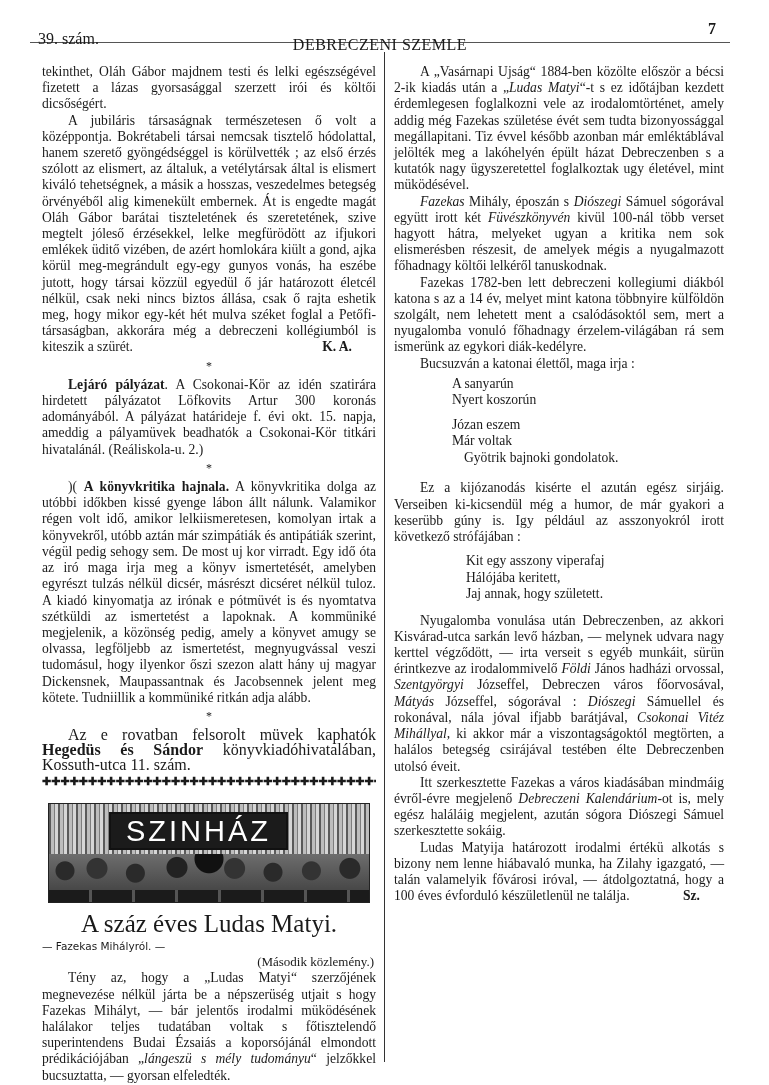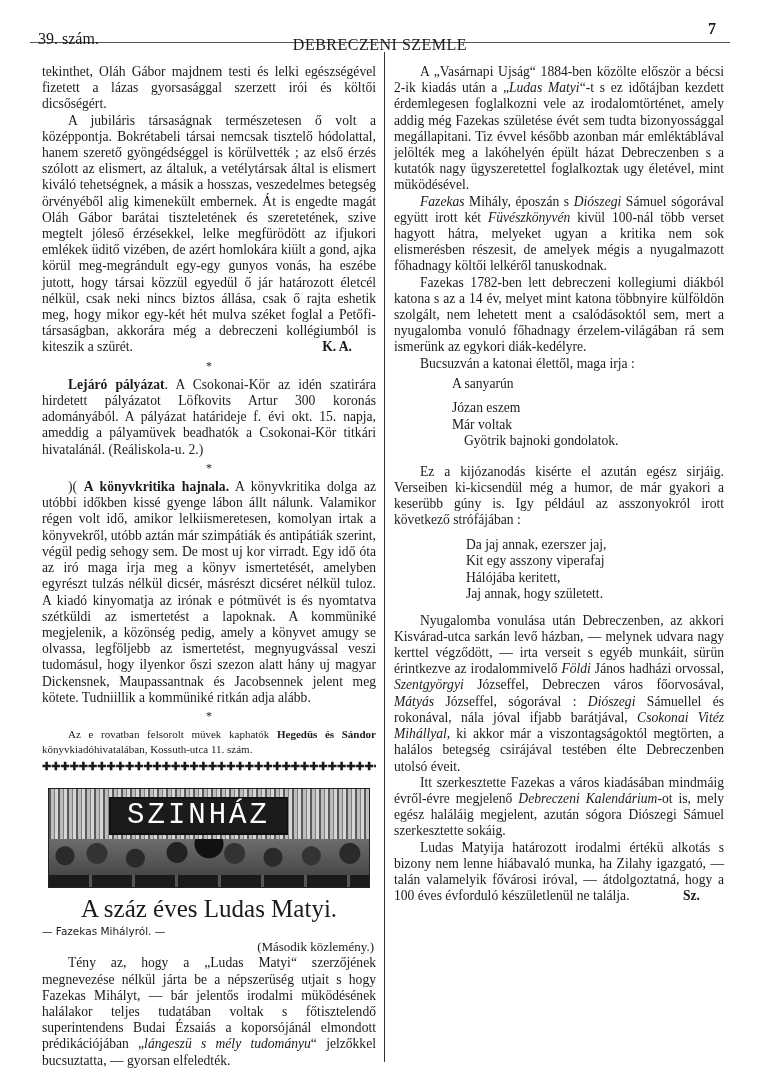--- a/index.html
+++ b/index.html
@@ -26,32 +26,32 @@
   .col.left { left: 42px; width: 334px; }
   .col.right { left: 394px; width: 330px; }
   .divider { position: absolute; left: 384px; top: 52px; width: 1px; height: 1010px; background: #333; }
 
   p { margin: 0; }
   .indent { text-indent: 26px; }
   .bold { font-weight: bold; }
   .it { font-style: italic; }
   .sig-inline { float: right; font-weight: bold; padding-right: 24px; }
   .star { text-align: center; margin: 2px 0 3px; font-size: 12px; }
-  .small { font-size: 11px; line-height: 15px; }
+  .small { font-size: 16px; line-height: 15px; }
   .pluses { font-size: 11px; letter-spacing: 0px; white-space: nowrap; overflow: hidden; font-weight: bold; margin-top: 1px; }
 
   .banner {
     margin: 14px 6px 6px 6px; height: 98px; position: relative;
     background: repeating-linear-gradient(90deg, #5a5a5a 0 2px, #bdbdbd 2px 5px, #7d7d7d 5px 6px, #d6d6d6 6px 9px);
     border: 1px solid #222;
   }
   .banner .word {
     position: absolute; left: 60px; top: 8px; width: 175px; height: 34px;
     border: 2px solid #111; background: #1b1b1b;
-    color: #ffffff; font-family: Liberation Mono, monospace; font-size: 29px; letter-spacing: 3px;
+    color: #ffffff; font-family: Liberation Sans, sans-serif; font-size: 29px; letter-spacing: 3px;
     text-align: center; line-height: 34px;
   }
   .banner .crowd {
     position: absolute; left: 0; right: 0; bottom: 0; height: 48px;
     background:
       radial-gradient(circle at 5% 35%, #2a2a2a 0 9px, transparent 10px),
       radial-gradient(circle at 15% 30%, #333 0 10px, transparent 11px),
       radial-gradient(circle at 27% 40%, #2a2a2a 0 9px, transparent 10px),
       radial-gradient(circle at 40% 28%, #222 0 10px, transparent 11px),
       radial-gradient(circle at 50% 10%, #111 0 14px, transparent 15px),
@@ -110,29 +110,29 @@
   <p class="indent"><span>Tény az, hogy a „Ludas Matyi“ szerzőjének megnevezése nélkül járta be a népszerüség utjait s hogy Fazekas Mihályt, — bár jelentős irodalmi müködésének halálakor teljes tudatában voltak s főtisztelendő superintendens Budai Ézsaiás a koporsójánál elmondott prédikációjában „</span><span class="it">lángeszü s mély tudományu</span><span>“ jelzőkkel bucsuztatta, — gyorsan elfeledték.</span></p>
 </div>
 
 <div class="col right">
   <p class="indent"><span>A „Vasárnapi Ujság“ 1884-ben közölte először a bécsi 2-ik kiadás után a „</span><span class="it">Ludas Matyi</span><span>“-t s ez időtájban kezdett érdemlegesen foglalkozni vele az irodalomtörténet, amely addig még Fazekas születése évét sem tudta bizonyossággal megállapitani. Tiz évvel később azonban már emléktáblával jelölték meg a lakóhelyén épült házat Debreczenben s a kutatók nagy ügyszeretettel foglalkoztak ugy életével, mint müködésével.</span></p>
   <p class="indent"><span class="it">Fazekas</span><span> Mihály, époszán s </span><span class="it">Diószegi</span><span> Sámuel sógorával együtt irott két </span><span class="it">Füvészkönyvén</span><span> kivül 100-nál több verset hagyott hátra, melyeket ugyan a kritika nem sok elismerésben részesit, de amelyek mégis a nyugalmazott főhadnagy költői lelkéről tanuskodnak.</span></p>
   <p class="indent">Fazekas 1782-ben lett debreczeni kollegiumi diákból katona s az a 14 év, melyet mint katona többnyire külföldön szolgált, nem lehetett ment a csalódásoktól sem, mert a nyugalomba vonuló főhadnagy érzelem-világában rá sem ismerünk az egykori diák-kedélyre.</p>
   <p class="indent">Bucsuzván a katonai élettől, maga irja :</p>
   <div class="poem">
     <div class="line">A sanyarún</div>
+    <div class="line">Nyert koszorún</div>
     <div class="gap"></div>
     <div class="line">Józan eszem</div>
     <div class="line">Már voltak</div>
     <div class="line in">Gyötrik bajnoki gondolatok.</div>
   </div>
   <div class="gap"></div>
   <p class="indent">Ez a kijózanodás kisérte el azután egész sirjáig. Verseiben ki-kicsendül még a humor, de már gyakori a keserübb gúny is. Igy például az asszonyokról irott következő strófájában :</p>
   <div class="poem2" style="margin:8px 0 10px 0">
-    <div class="line">Da jaj annak, ezerszer jaj,</div>
     <div class="line">Kit egy asszony viperafaj</div>
     <div class="line">Hálójába keritett,</div>
     <div class="line">Jaj annak, hogy született.</div>
   </div>
   <p class="indent"><span>Nyugalomba vonulása után Debreczenben, az akkori Kisvárad-utca sarkán levő házban, — melynek udvara nagy kerttel végződött, — irta verseit s egyéb munkáit, sürün érintkezve az irodalommivelő </span><span class="it">Földi</span><span> János hadházi orvossal, </span><span class="it">Szentgyörgyi</span><span> Józseffel, Debreczen város főorvosával, </span><span class="it">Mátyás</span><span> Józseffel, sógorával : </span><span class="it">Diószegi</span><span> Sámuellel és rokonával, nála jóval ifjabb barátjával, </span><span class="it">Csokonai Vitéz Mihállyal</span><span>, ki akkor már a viszontagságoktól megtörten, a halálos betegség csirájával testében élte Debreczenben utolsó éveit.</span></p>
   <p class="indent"><span>Itt szerkesztette Fazekas a város kiadásában mindmáig évről-évre megjelenő </span><span class="it">Debreczeni Kalendárium</span><span>-ot is, mely egész haláláig megjelent, azután sógora Diószegi Sámuel szerkesztette sokáig.</span></p>
   <p class="indent"><span>Ludas Matyija határozott irodalmi értékü alkotás s bizony nem lenne hiábavaló munka, ha Zilahy igazgató, — talán valamelyik fővárosi iróval, — átdolgoztatná, hogy a 100 éves évforduló készületlenül ne találja.</span> <span class="sig-inline">Sz.</span></p>
 </div>
 
 </body></html>

